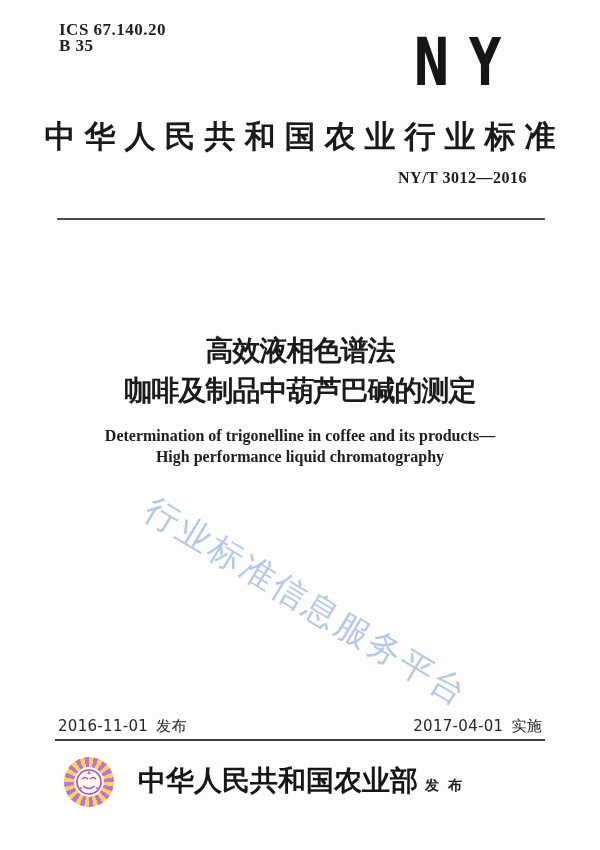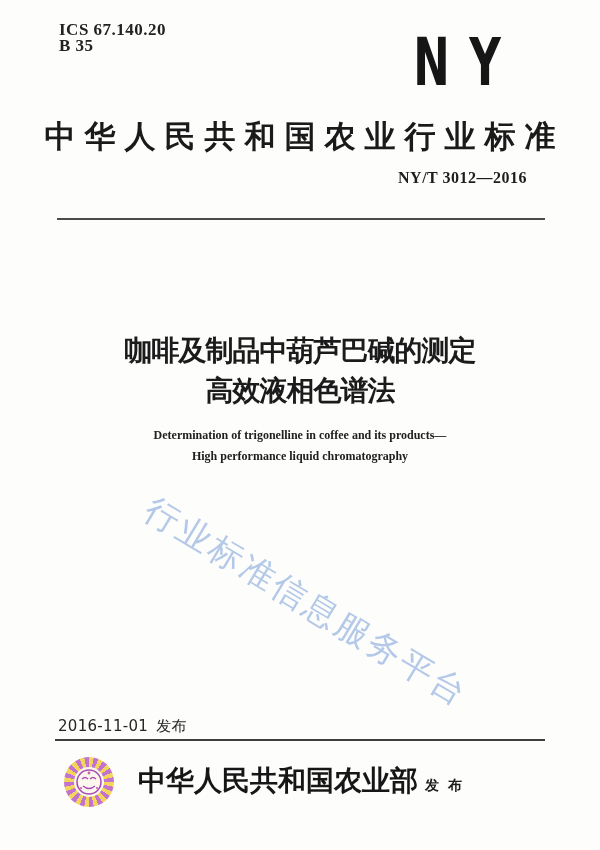--- a/index.html
+++ b/index.html
@@ -56,21 +56,21 @@
     font-weight:700;
     font-size:28px;line-height:40px;letter-spacing:-1px;
     color:#1b1b1b;
   }
   
   .en-title{
     position:absolute;left:0;right:0;top:425px;
     text-align:center;
     font-family:"Liberation Serif","DejaVu Serif",serif;
     font-weight:700;
-    font-size:12px;line-height:21px;
+    font-size:16px;line-height:21px;
     color:#202020;
   }
   
   .watermark{
     position:absolute;left:158px;top:490px;
     transform:rotate(31deg);transform-origin:left top;
     font-size:34px;letter-spacing:3px;line-height:1.2;
     color:#b4c9e8;
     white-space:nowrap;
     font-family:"Liberation Serif","DejaVu Serif",serif;
@@ -122,35 +122,39 @@
 
   <div class="ny-logo">NY</div>
 
   <div class="std-header">中华人民共和国农业行业标准</div>
 
   <div class="std-no">NY/T 3012—2016</div>
 
   <div class="rule rule-top"></div>
 
   <div class="main-title">
+    <div>高效液相色谱法</div>
     <div>咖啡及制品中葫芦巴碱的测定</div>
-    <div>高效液相色谱法</div>
   </div>
 
   <div class="en-title">
     <div>Determination of trigonelline in coffee and its products—</div>
     <div>High performance liquid chromatography</div>
   </div>
 
   <div class="watermark">行业标准信息服务平台</div>
 
   <div class="dates">
     <div class="date-group">
       <span>2016-11-01</span>
       <span class="date-label">发布</span>
+    </div>
+    <div class="date-group">
+      <span>2017-04-01</span>
+      <span class="date-label">实施</span>
     </div>
   </div>
 
   <div class="rule rule-bottom"></div>
 
   <div class="publisher-row">
     <div class="emblem">
       <div class="emblem-inner"></div>
       <svg width="50" height="50" viewBox="0 0 50 50">
         <circle cx="25" cy="25" r="12" fill="none" stroke="#a94fb8" stroke-width="1.6"></circle>

